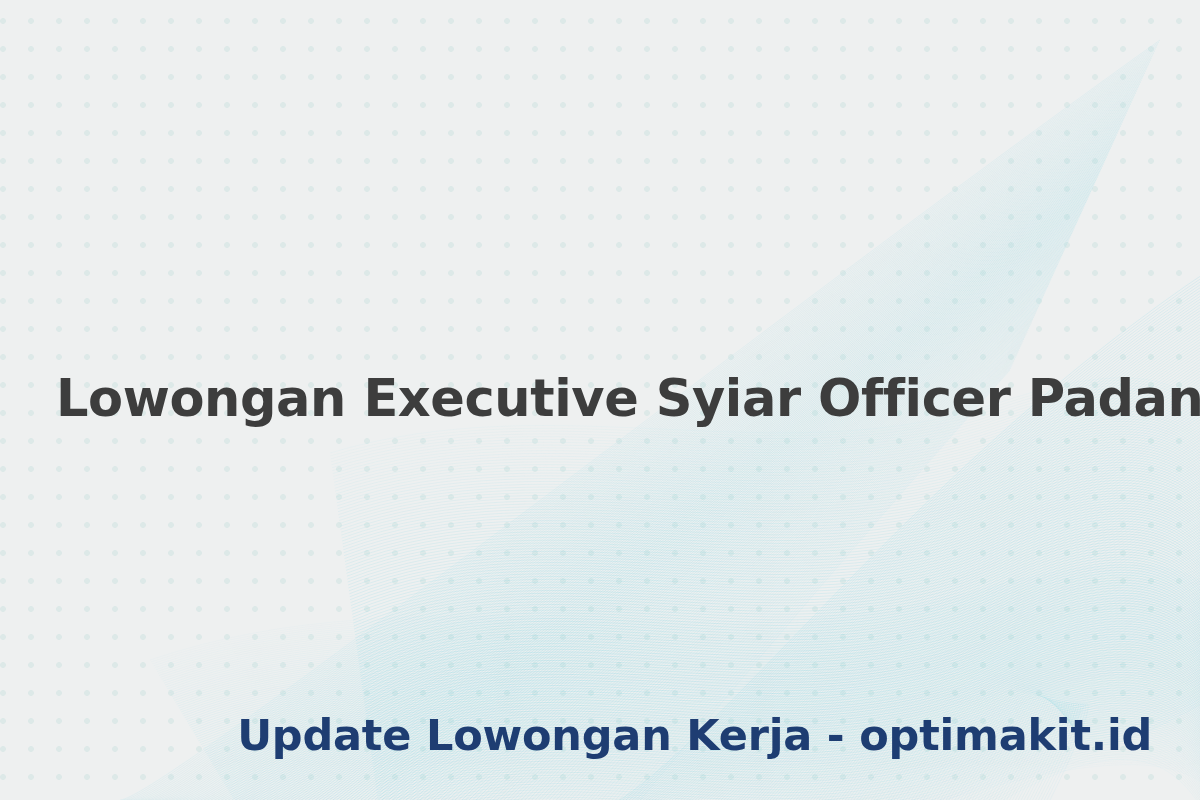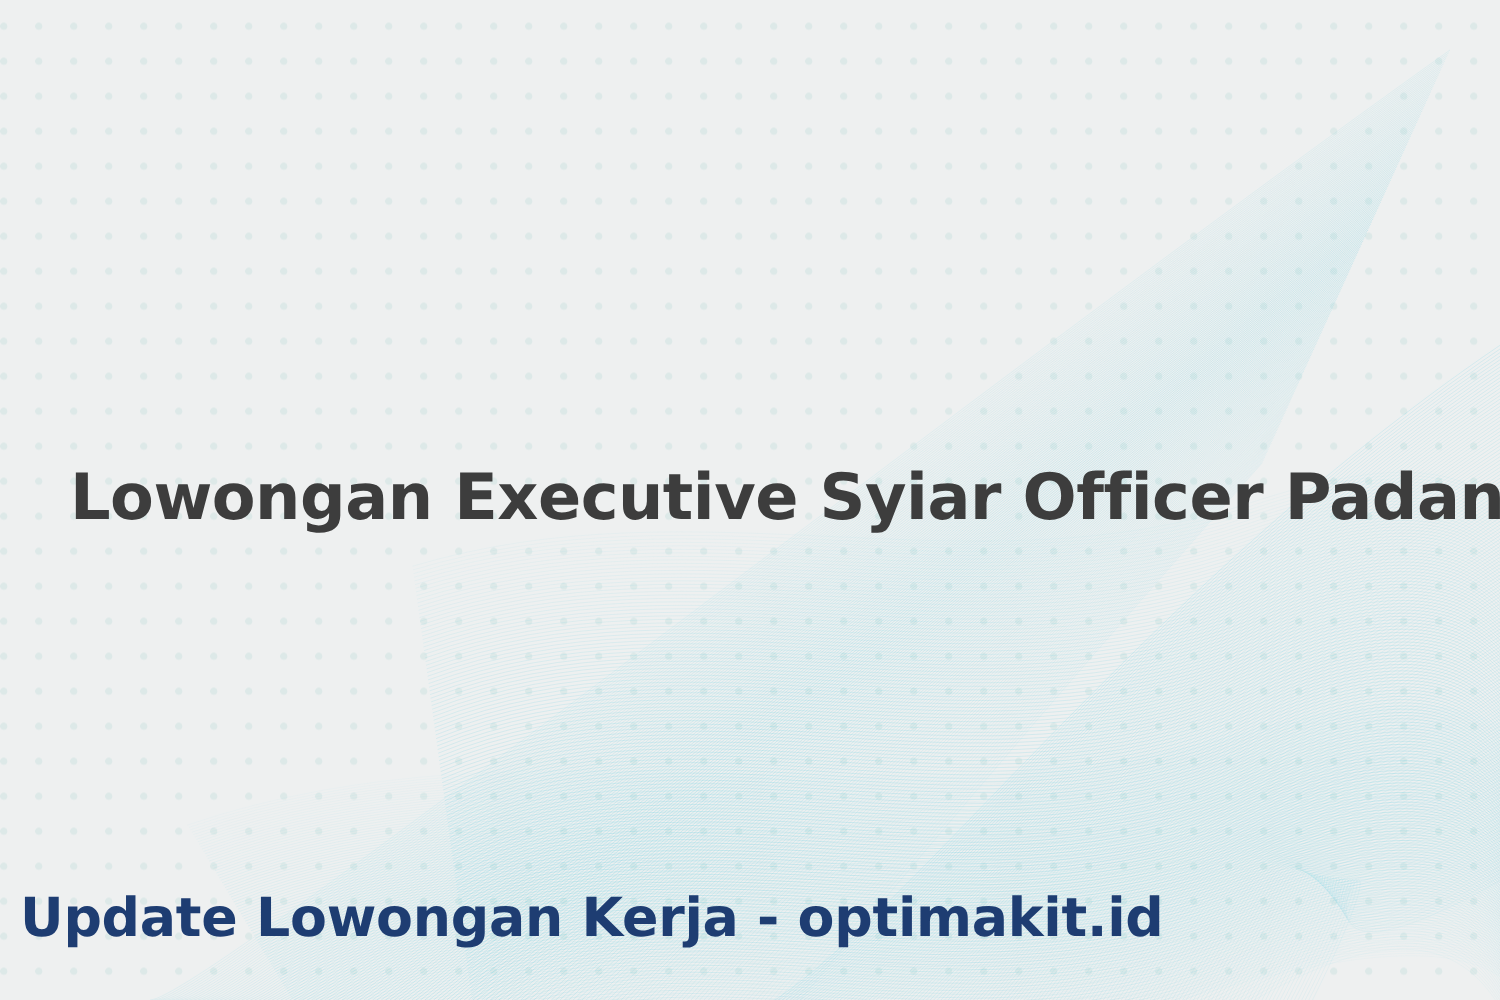--- a/index.html
+++ b/index.html
@@ -62,22 +62,22 @@
     letter-spacing: -0.4px;
     color: #3d3d3d;
     white-space: nowrap;
   }
 
   #subtitle-block {
     position: absolute;
     left: 0;
     right: 0;
     top: 712px;
-    text-align: left;
-    padding: 0 16px;
+    text-align: right;
+    padding: 0 48px;
     box-sizing: border-box;
   }
 
   #banner-subtitle {
     margin: 0;
     font-family: "DejaVu Sans", "Liberation Sans", sans-serif;
     font-size: 43px;
     font-weight: 700;
     line-height: 1.1;
     letter-spacing: -0.2px;

